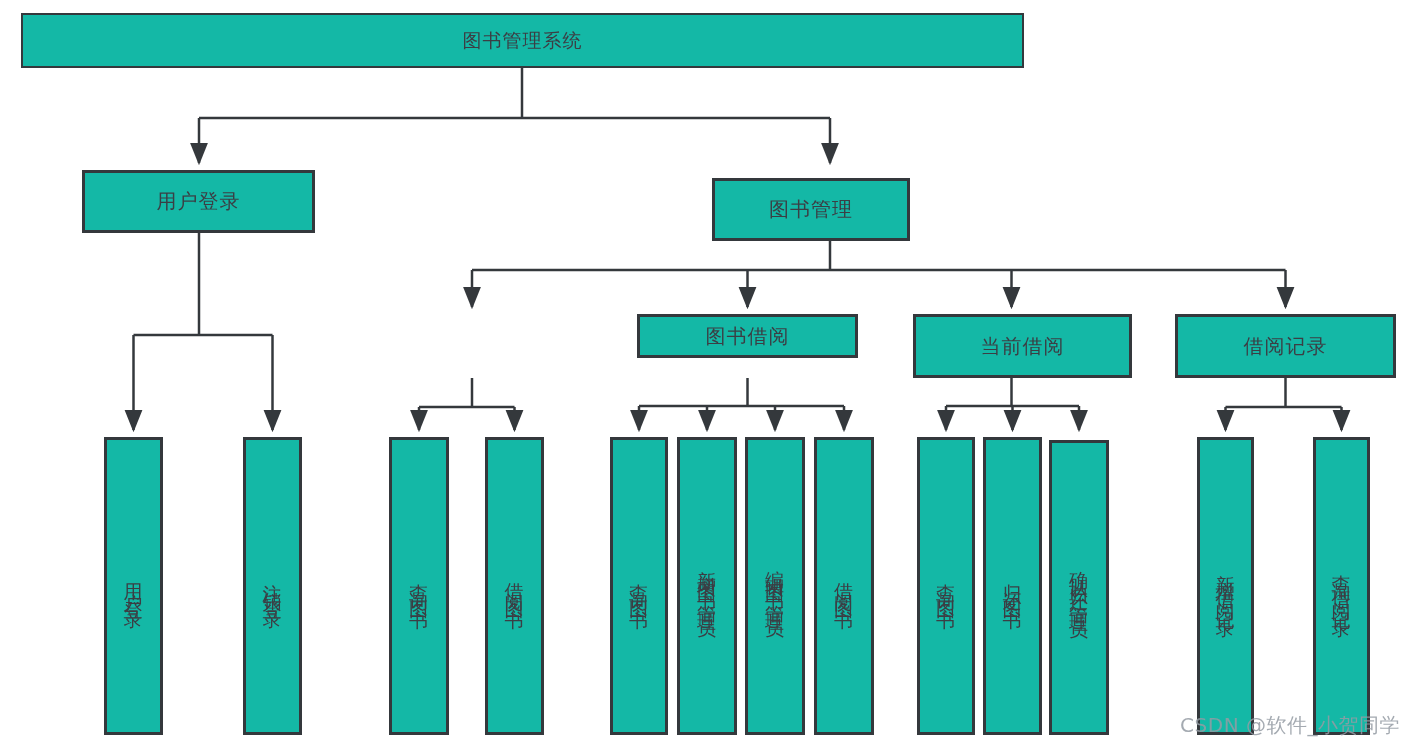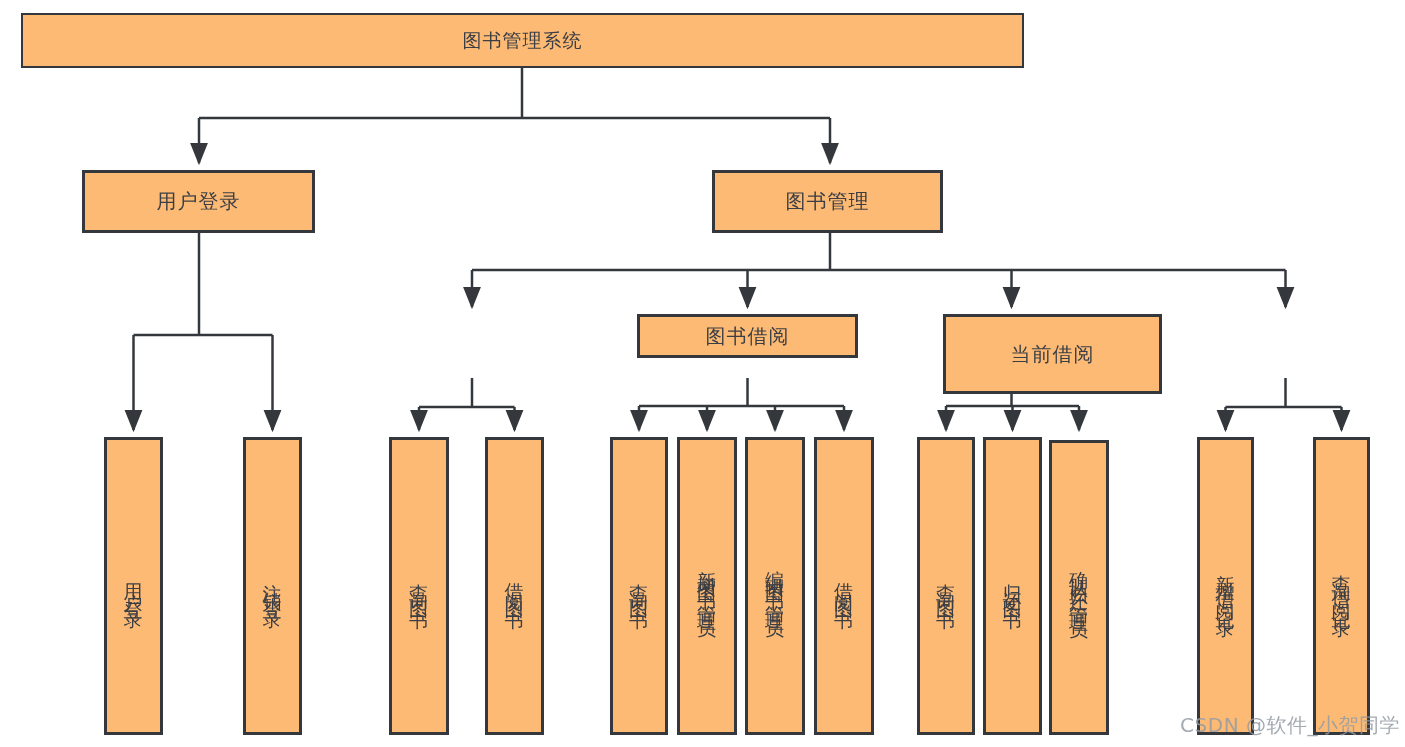--- a/index.html
+++ b/index.html
@@ -18,21 +18,21 @@
     color:var(--text);
   }
   #connectors{
     position:absolute;
     left:0;top:0;
     z-index:0;
   }
   .node{
     position:absolute;
     box-sizing:border-box;
-    background:#fdba74;
+    background:#14b8a6;
     border:3px solid var(--line);
     display:flex;
     align-items:center;
     justify-content:center;
     z-index:1;
     font-size:20px;
     letter-spacing:1px;
     white-space:nowrap;
   }
   .root{
@@ -109,24 +109,25 @@
       <path d="M1285.5 378 V407"></path>
       <path d="M1225.5 407 H1341.5"></path>
       <path d="M1225.5 407 V430" marker-end="url(#arrow)"></path>
       <path d="M1341.5 407 V430" marker-end="url(#arrow)"></path>
     </g>
   </svg>
 
   <div class="node root" style="left:21px;top:13px;width:1003px;height:55px;">图书管理系统</div>
 
   <div class="node" style="left:82px;top:170px;width:233px;height:63px;">用户登录</div>
-  <div class="node" style="left:712px;top:170px;width:231px;height:63px;">图书管理</div>
+  <div class="node" style="left:712px;top:178px;width:198px;height:63px;">图书管理</div>
 
   <div class="node" style="left:637px;top:314px;width:221px;height:44px;">图书借阅</div>
-  <div class="node" style="left:943px;top:314px;width:219px;height:80px;">当前借阅</div>
+  <div class="node" style="left:913px;top:314px;width:219px;height:64px;">当前借阅</div>
+  <div class="node" style="left:1175px;top:314px;width:221px;height:64px;">借阅记录</div>
 
   <div class="node vbox" style="left:104px;top:437px;width:59px;height:298px;">用户登录</div>
   <div class="node vbox" style="left:243px;top:437px;width:59px;height:298px;">注销登录</div>
 
   <div class="node vbox" style="left:389px;top:437px;width:60px;height:298px;">查询图书</div>
   <div class="node vbox" style="left:485px;top:437px;width:59px;height:298px;">借阅图书</div>
 
   <div class="node vbox" style="left:610px;top:437px;width:58px;height:298px;">查询图书</div>
   <div class="node vbox long" style="left:677px;top:437px;width:60px;height:298px;">新增图书（管理员）</div>
   <div class="node vbox long" style="left:745px;top:437px;width:60px;height:298px;">编辑图书（管理员）</div>

